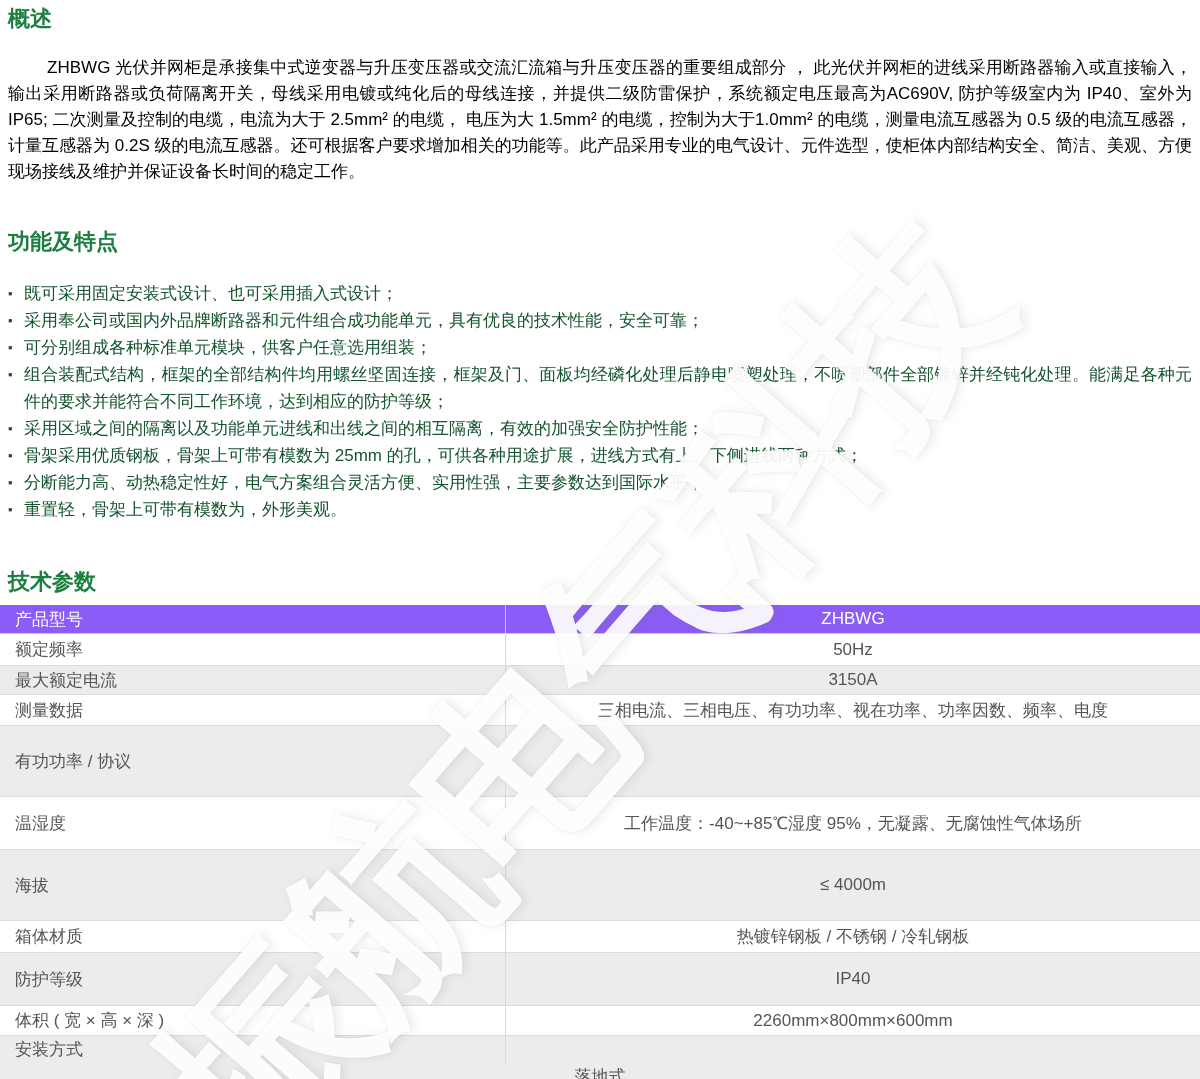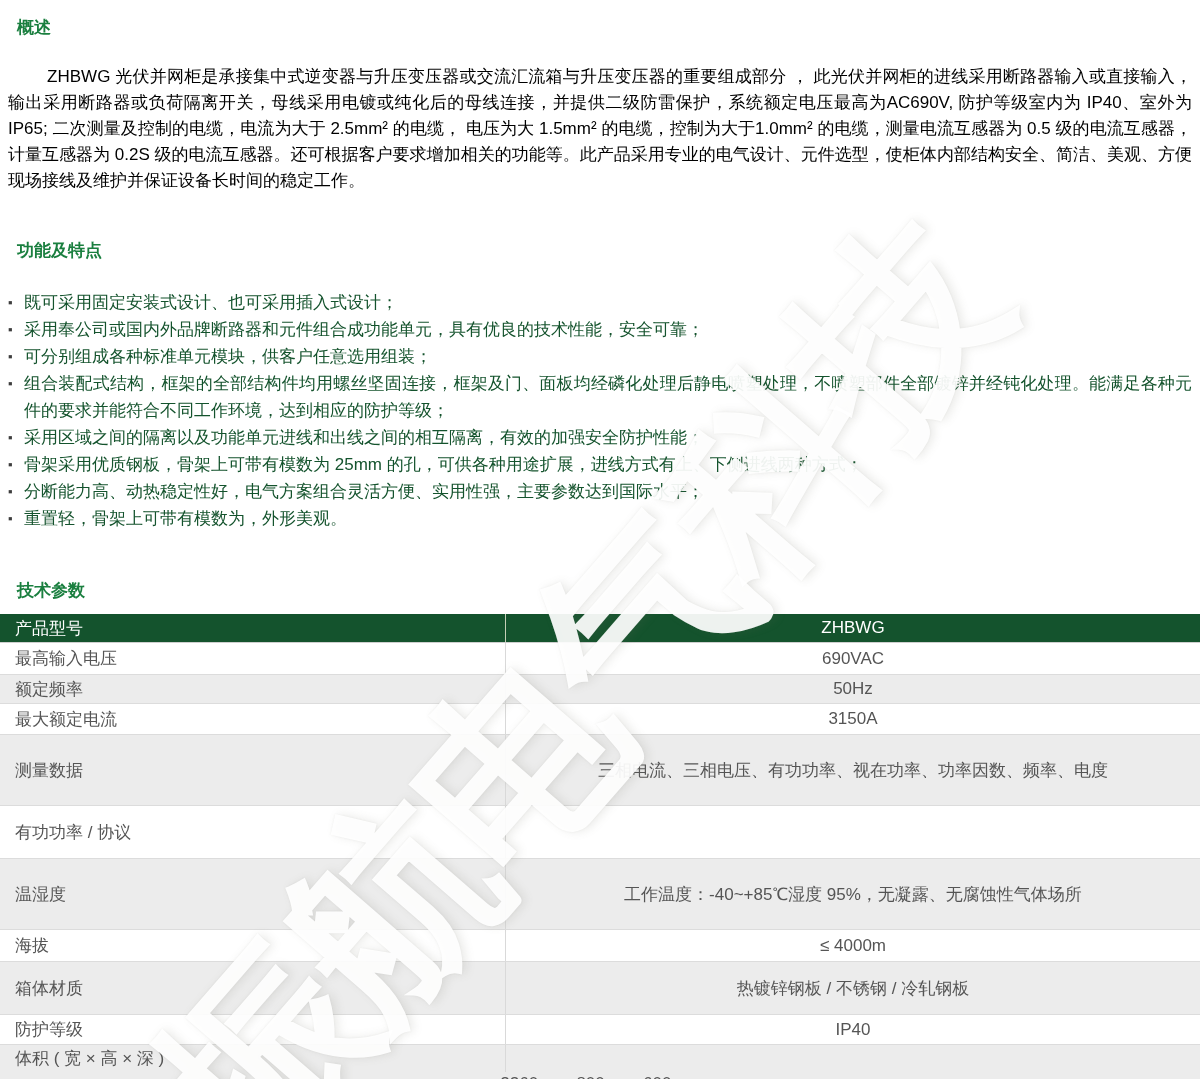--- a/index.html
+++ b/index.html
@@ -7,22 +7,22 @@
     width:1200px; height:1079px; overflow:hidden;
     background:#ffffff;
     font-family:"Liberation Sans", sans-serif;
     color:#4d4d4d;
   }
   .page { position:relative; width:1200px; height:1079px; overflow:hidden; }
 
   .text-wrap { padding:0 8px; }
 
   .h {
-    margin:9px; padding:0;
-    font-size:17px; font-weight:bold; color:#1a7f3f;
+    margin:0; padding:0;
+    font-size:22px; font-weight:bold; color:#1a7f3f;
     line-height:25px;
   }
   .h-overview { padding-top:6px; }
   .h-features { margin-top:44px; }
   .h-specs    { margin-top:46px; }
 
   .para {
     margin:24px 0 0 0;
     font-size:17px; line-height:26px; color:#000000;
     text-align:justify; text-indent:2.3em;
@@ -44,21 +44,21 @@
   .trow { display:flex; align-items:center; }
   .tlabel {
     width:506px; box-sizing:border-box;
     padding:2px 10px 2px 15px;
     border-right:1px solid #d9d9d9;
     align-self:stretch; display:flex; align-items:center;
   }
   .tvalue { flex:1; text-align:center; padding:2px 12px; }
 
   .thead {
-    background:#14532d; color:#ffffff; min-height:28px;
+    background:#8b5cf6; color:#ffffff; min-height:28px;
     border-bottom:1px solid #cfcfcf;
   }
   .thead .tlabel { border-right:1px solid #c4cfb6; }
 
   #spec-rows .trow { background:#ffffff; border-bottom:1px solid #dcdcdc; }
   #spec-rows .trow:nth-child(even) { background:#ececec; }
   #spec-rows .trow:nth-child(1)  { min-height:31px; }
   #spec-rows .trow:nth-child(2)  { min-height:28px; }
   #spec-rows .trow:nth-child(3)  { min-height:30px; }
   #spec-rows .trow:nth-child(4)  { min-height:70px; }
@@ -106,24 +106,20 @@
     <h2 class="h h-specs">技术参数</h2>
   </div>
 
   <div class="table">
     <div class="trow thead">
       <div class="tlabel">产品型号</div>
       <div class="tvalue">ZHBWG</div>
     </div>
     <div id="spec-rows">
         <div class="trow">
-          <div class="tlabel">最高输入电压</div>
-          <div class="tvalue">690VAC</div>
-        </div>
-        <div class="trow">
           <div class="tlabel">额定频率</div>
           <div class="tvalue">50Hz</div>
         </div>
         <div class="trow">
           <div class="tlabel">最大额定电流</div>
           <div class="tvalue">3150A</div>
         </div>
         <div class="trow">
           <div class="tlabel">测量数据</div>
           <div class="tvalue">三相电流、三相电压、有功功率、视在功率、功率因数、频率、电度</div>

